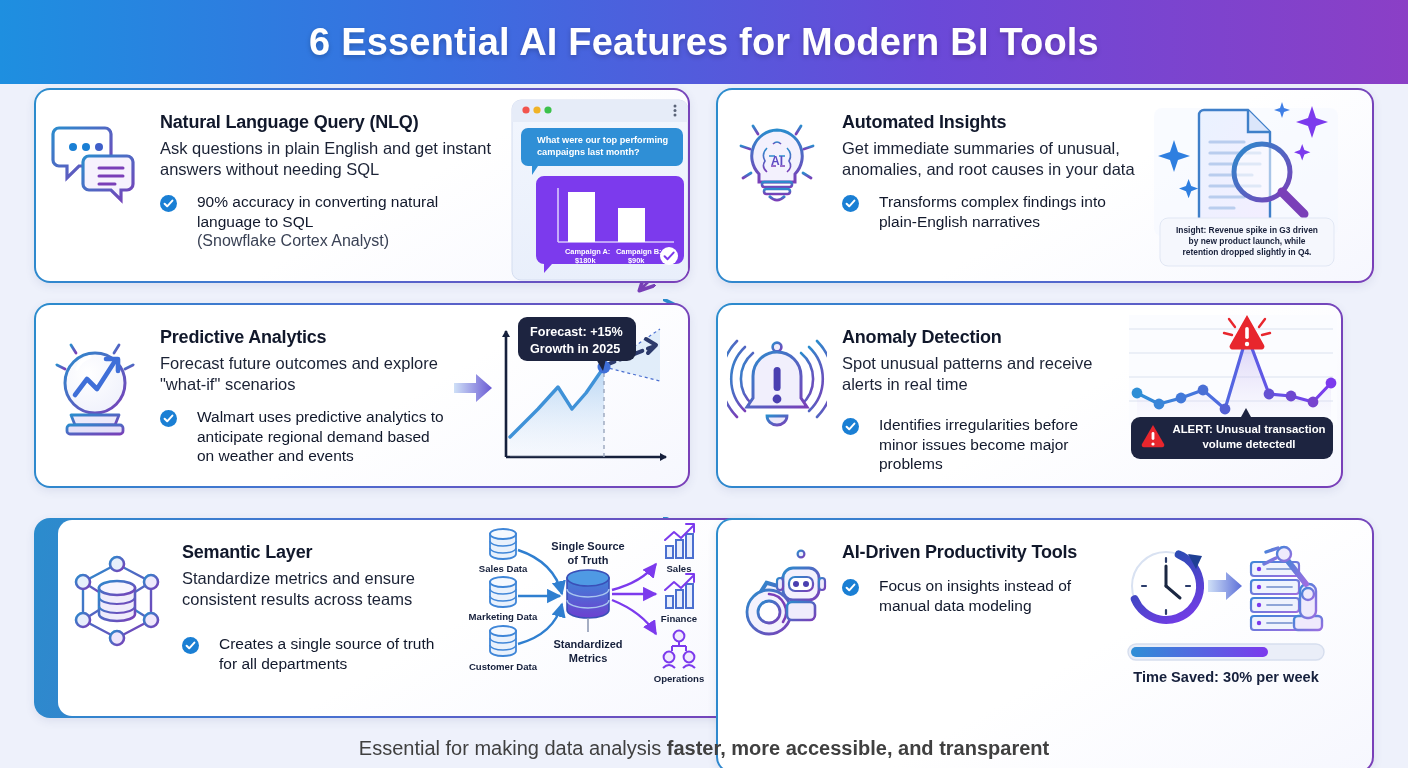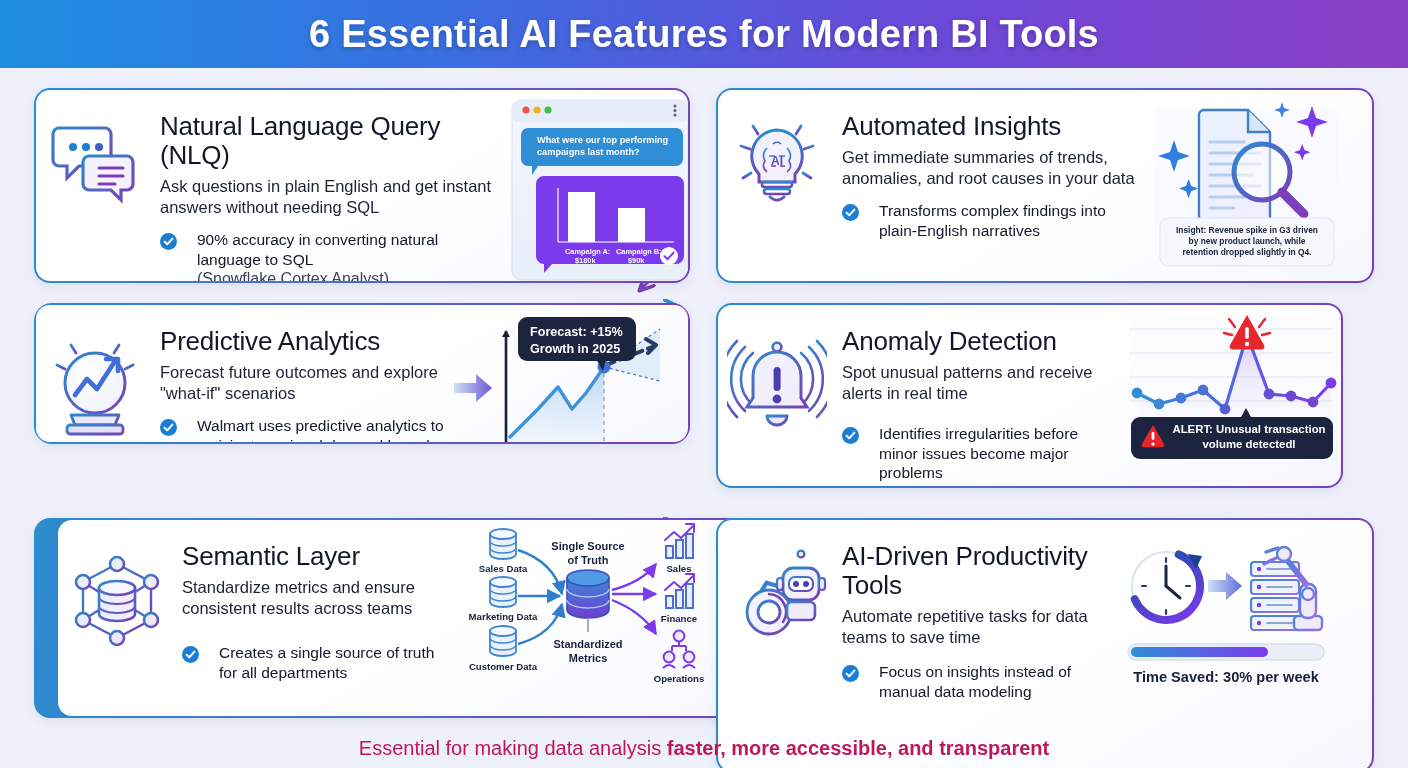--- a/index.html
+++ b/index.html
@@ -6,21 +6,21 @@
   * { box-sizing: border-box; margin: 0; padding: 0; }
   html, body {
     width: 1408px; height: 768px; overflow: hidden;
     font-family: "Liberation Sans", sans-serif;
     background: #eef1fb;
   }
   .page { position: relative; width: 1408px; height: 768px; background: #eef1fb; }
 
   
   .header {
-    position: absolute; left: 0; top: 0; width: 1408px; height: 68px;
+    position: absolute; left: 0; top: 0; width: 1408px; height: 84px;
     background: linear-gradient(90deg, #1e8fe0 0%, #3a6ee0 32%, #6a49d8 66%, #8b3fc6 100%);
     display: flex; align-items: center; justify-content: center;
   }
   .header h1 {
     font-size: 38px; font-weight: bold; color: #ffffff; letter-spacing: .2px;
     text-shadow: 0 2px 5px rgba(0,0,0,.22);
   }
 
   
   .grid {
@@ -41,50 +41,50 @@
   .card { background: linear-gradient(100deg,#2b8ccd 0%, #4a6fd0 45%, #7a3fb8 100%); }
 
   .c1 { left: 0;    top: 0;   width: 656px; height: 195px; }
   .c2 { left: 682px;top: 0;   width: 658px; height: 195px; }
   .c3 { left: 0;    top: 217px; width: 656px; height: 277px; }
   .c4 { left: 682px;top: 217px; width: 627px; height: 277px; }
   .c5 { left: 0;    top: 430px; width: 732px; height: 200px; padding-left: 24px; }
   .c6 { left: 682px;top: 430px; width: 658px; height: 200px; }
   
   .c1 { height: 195px; } .c2 { height: 195px; }
-  .c3 { top: 215px; height: 141px; border-radius: 18px; } .c4 { top: 215px; height: 185px; }
+  .c3 { top: 215px; height: 185px; } .c4 { top: 215px; height: 185px; }
   .c5 { top: 430px; height: 200px; } .c6 { top: 430px; height: 255px; }
 
   .card-body { position: relative; display: flex; width: 100%; height: 100%; }
 
   .icon-col {
     width: 118px; flex: 0 0 118px; display: flex; align-items: flex-start;
     justify-content: center; padding-top: 22px;
   }
   .icon-col.lg { padding-top: 26px; }
 
   .text-col { flex: 1 1 auto; padding: 22px 6px 10px 6px; min-width: 0; }
   .card-title {
-    font-size: 26px; font-weight: normal; color: #11182b; line-height: 1.12;
+    font-size: 18px; font-weight: bold; color: #11182b; line-height: 1.12;
     margin-bottom: 6px; letter-spacing: -.2px;
   }
   .card-desc {
     font-size: 16.5px; color: #1b2235; line-height: 1.28; margin-bottom: 12px;
   }
   .bullet { display: flex; gap: 20px; align-items: flex-start; }
   .bullet-check { flex: 0 0 17px; margin-top: 3px; }
   .bullet-text { font-size: 15.5px; color: #11182b; line-height: 1.26; font-weight: 500; }
   .bullet-sub { font-size: 16px; color: #3a4255; margin-top: 1px; font-weight: normal; }
 
   .vis-col { flex: 0 0 auto; position: relative; }
 
   
   .footer {
     position: absolute; left: 0; bottom: 8px; width: 1408px;
-    text-align: center; font-size: 20px; color: #be185d;
+    text-align: center; font-size: 20px; color: #404040;
   }
   .footer b { font-weight: bold; }
 
   
   .connectors { position: absolute; left: 0; top: 0; width: 1340px; height: 630px; pointer-events: none; }
 </style>
 </head>
 <body>
 
 <div class="page">
@@ -224,21 +224,21 @@
               </g>
               <text x="48" y="53" text-anchor="middle" font-family="Liberation Sans, sans-serif" font-size="12" font-weight="bold" fill="#5c4bc4">AI</text>
               <rect x="33" y="70" width="30" height="5" rx="2.4" fill="none" stroke="url(#g-bulb)" stroke-width="2.6"></rect>
               <rect x="35" y="77" width="26" height="5" rx="2.4" fill="none" stroke="url(#g-bulb)" stroke-width="2.6"></rect>
               <path d="M40,84 q8,8 16,0" fill="none" stroke="url(#g-bulb)" stroke-width="2.6"></path>
             </svg>
           </div>
 
           <div class="text-col" style="max-width:312px;">
             <div class="card-title">Automated Insights</div>
-            <div class="card-desc">Get immediate summaries of trends, anomalies, and root causes in your data</div>
+            <div class="card-desc">Get immediate summaries of unusual, anomalies, and root causes in your data</div>
             <div class="bullet">
               <span class="bullet-check">
                 <svg width="17" height="17" viewBox="0 0 17 17">
                     <circle cx="8.5" cy="8.5" r="8.5" fill="#1a7fd4"></circle>
                 <path d="M4.6,8.8 L7.2,11.3 L12.4,5.6" fill="none" stroke="#fff" stroke-width="2" stroke-linecap="round" stroke-linejoin="round"></path>
                   </svg>
               </span>
               <span class="bullet-text">Transforms complex findings into plain-English narratives</span>
             </div>
           </div>
@@ -656,21 +656,20 @@
               <circle cx="71" cy="38" r="3" fill="#4a3fb0"></circle>
                 <circle cx="81" cy="38" r="3" fill="#4a3fb0"></circle>
               <rect x="52" y="32" width="6" height="12" rx="3" fill="#eee9fb" stroke="url(#g-rob)" stroke-width="2.2"></rect>
               <rect x="94" y="32" width="6" height="12" rx="3" fill="#eee9fb" stroke="url(#g-rob)" stroke-width="2.2"></rect>
               <rect x="62" y="56" width="28" height="18" rx="5" fill="#efecfc" stroke="url(#g-rob)" stroke-width="2.6"></rect>
             </svg>
           </div>
 
           <div class="text-col" style="max-width:282px;">
             <div class="card-title">AI-Driven Productivity Tools</div>
-            <div class="card-desc">Automate repetitive tasks for data teams to save time</div>
             <div class="bullet" style="margin-top:14px;">
               <span class="bullet-check">
                 <svg width="17" height="17" viewBox="0 0 17 17">
                     <circle cx="8.5" cy="8.5" r="8.5" fill="#1a7fd4"></circle>
                 <path d="M4.6,8.8 L7.2,11.3 L12.4,5.6" fill="none" stroke="#fff" stroke-width="2" stroke-linecap="round" stroke-linejoin="round"></path>
                   </svg>
               </span>
               <span class="bullet-text">Focus on insights instead of manual data modeling</span>
             </div>
           </div>

